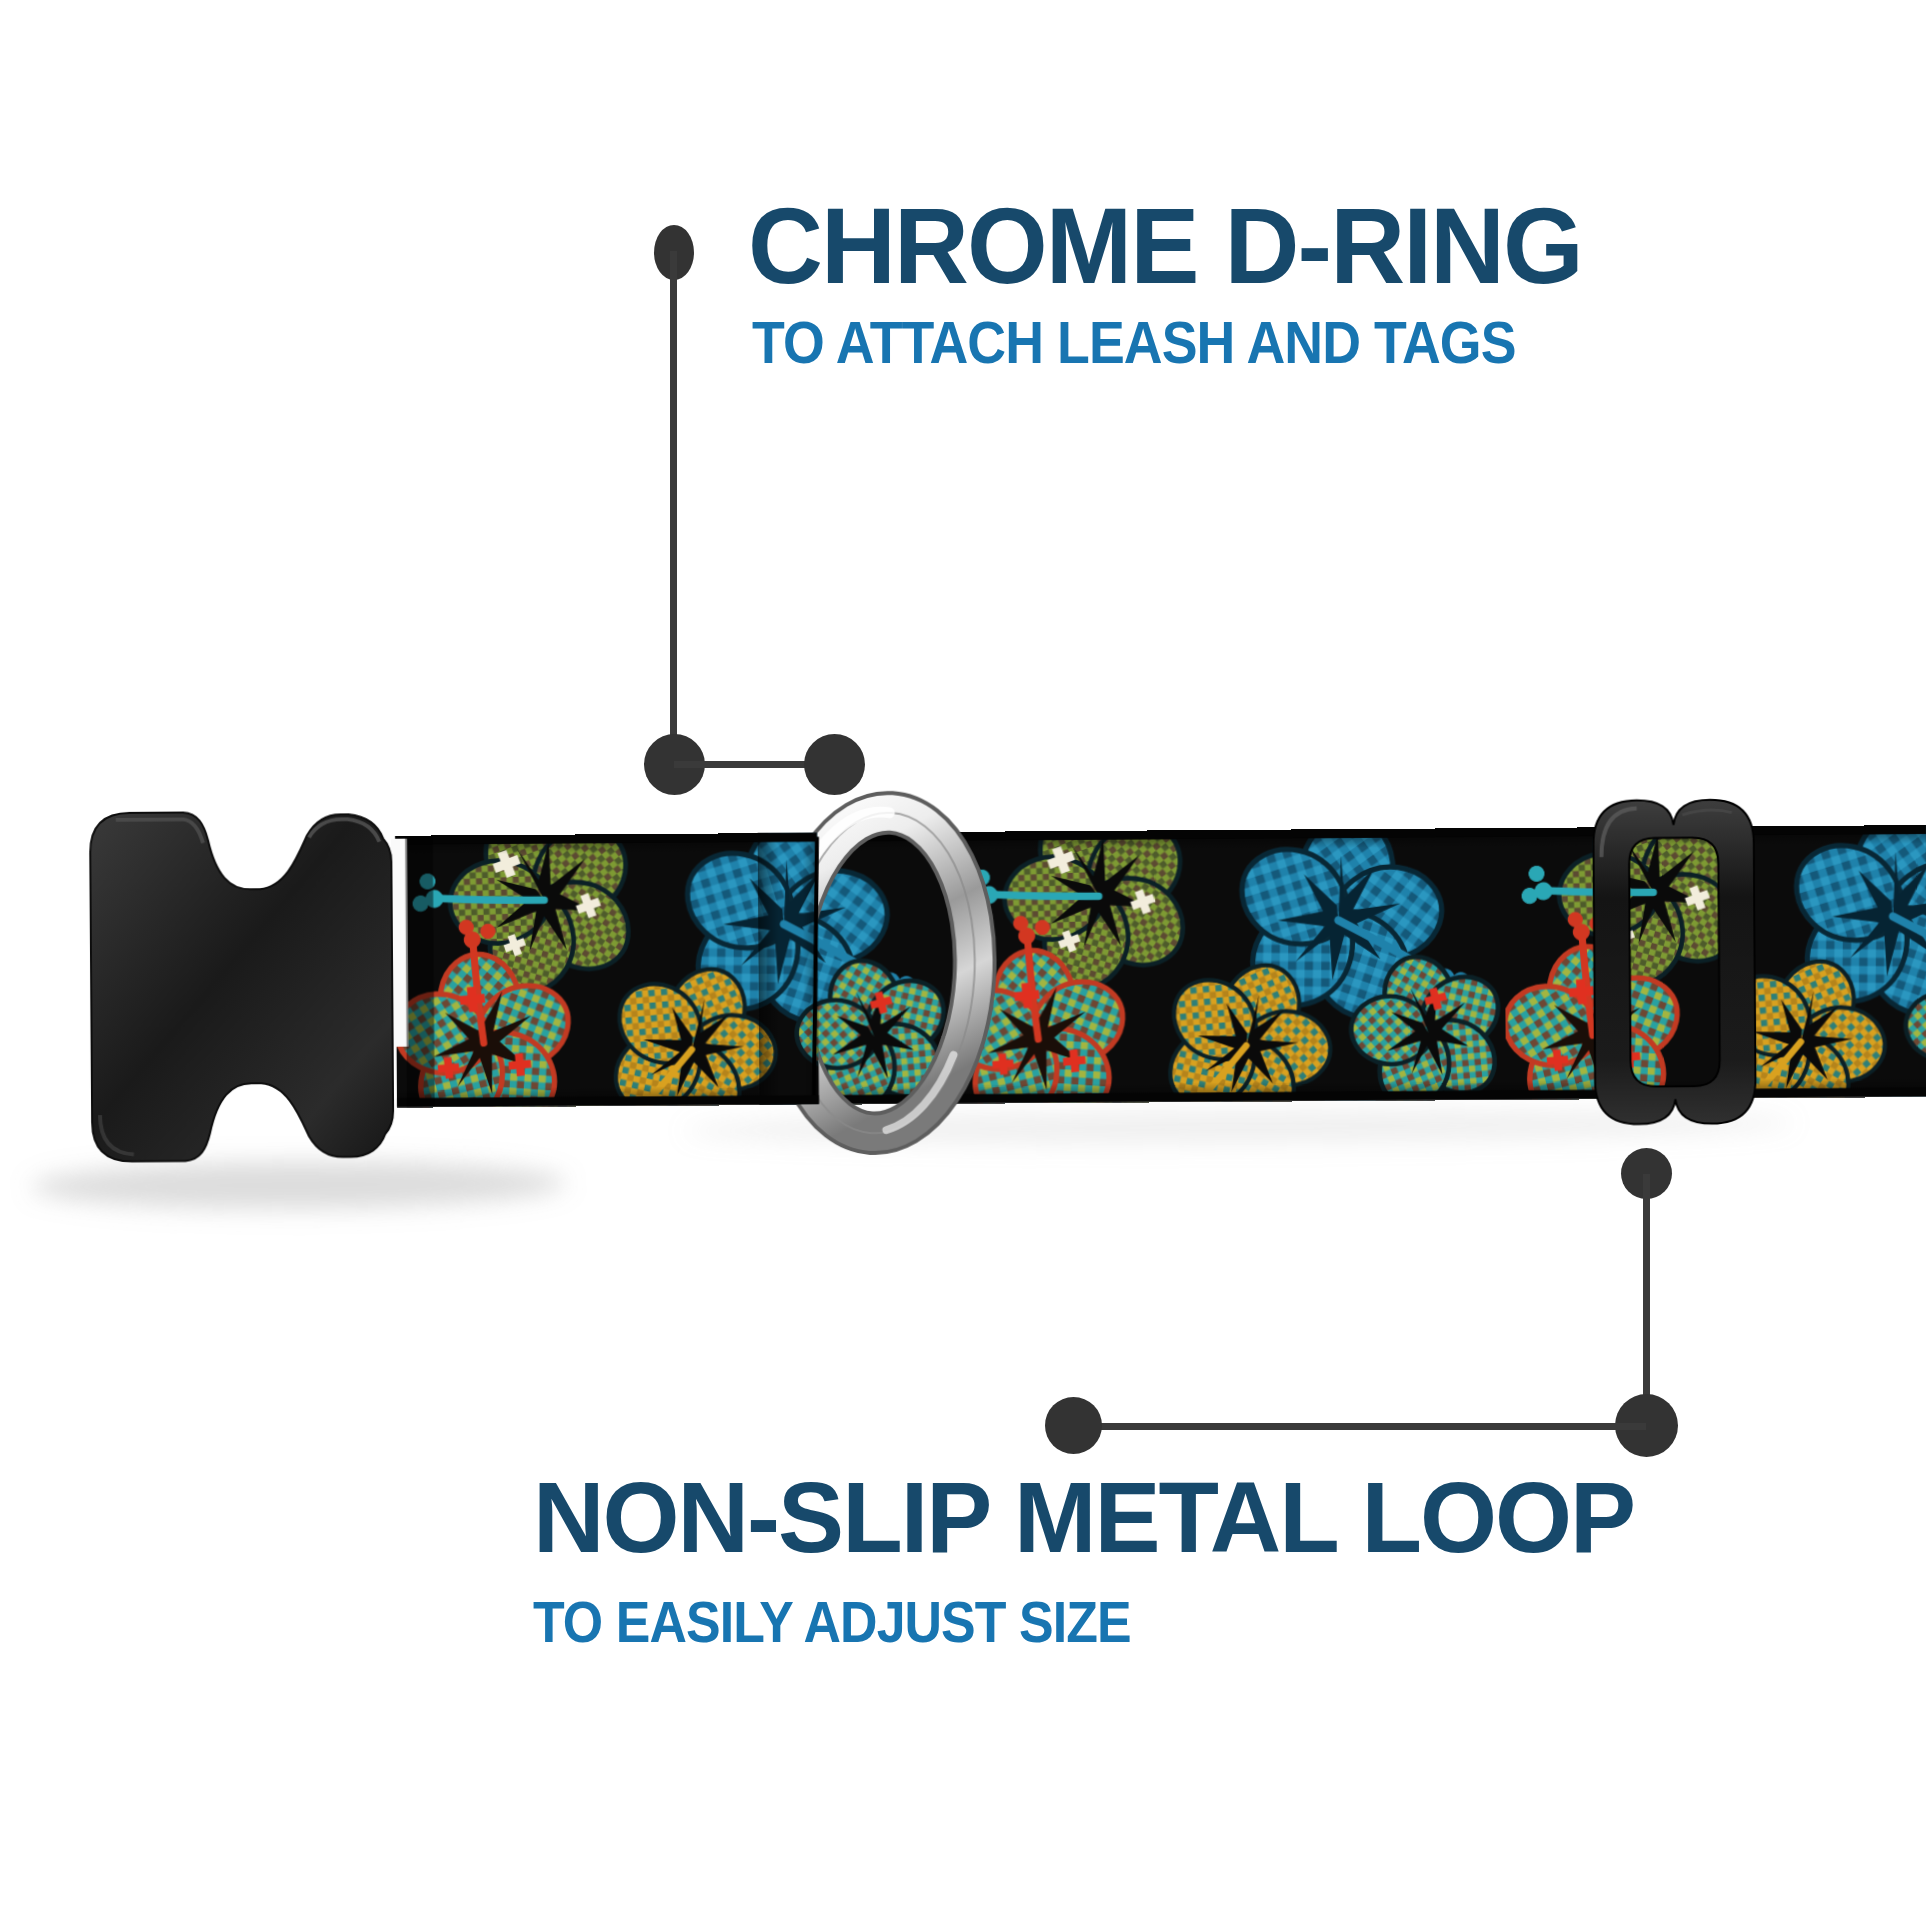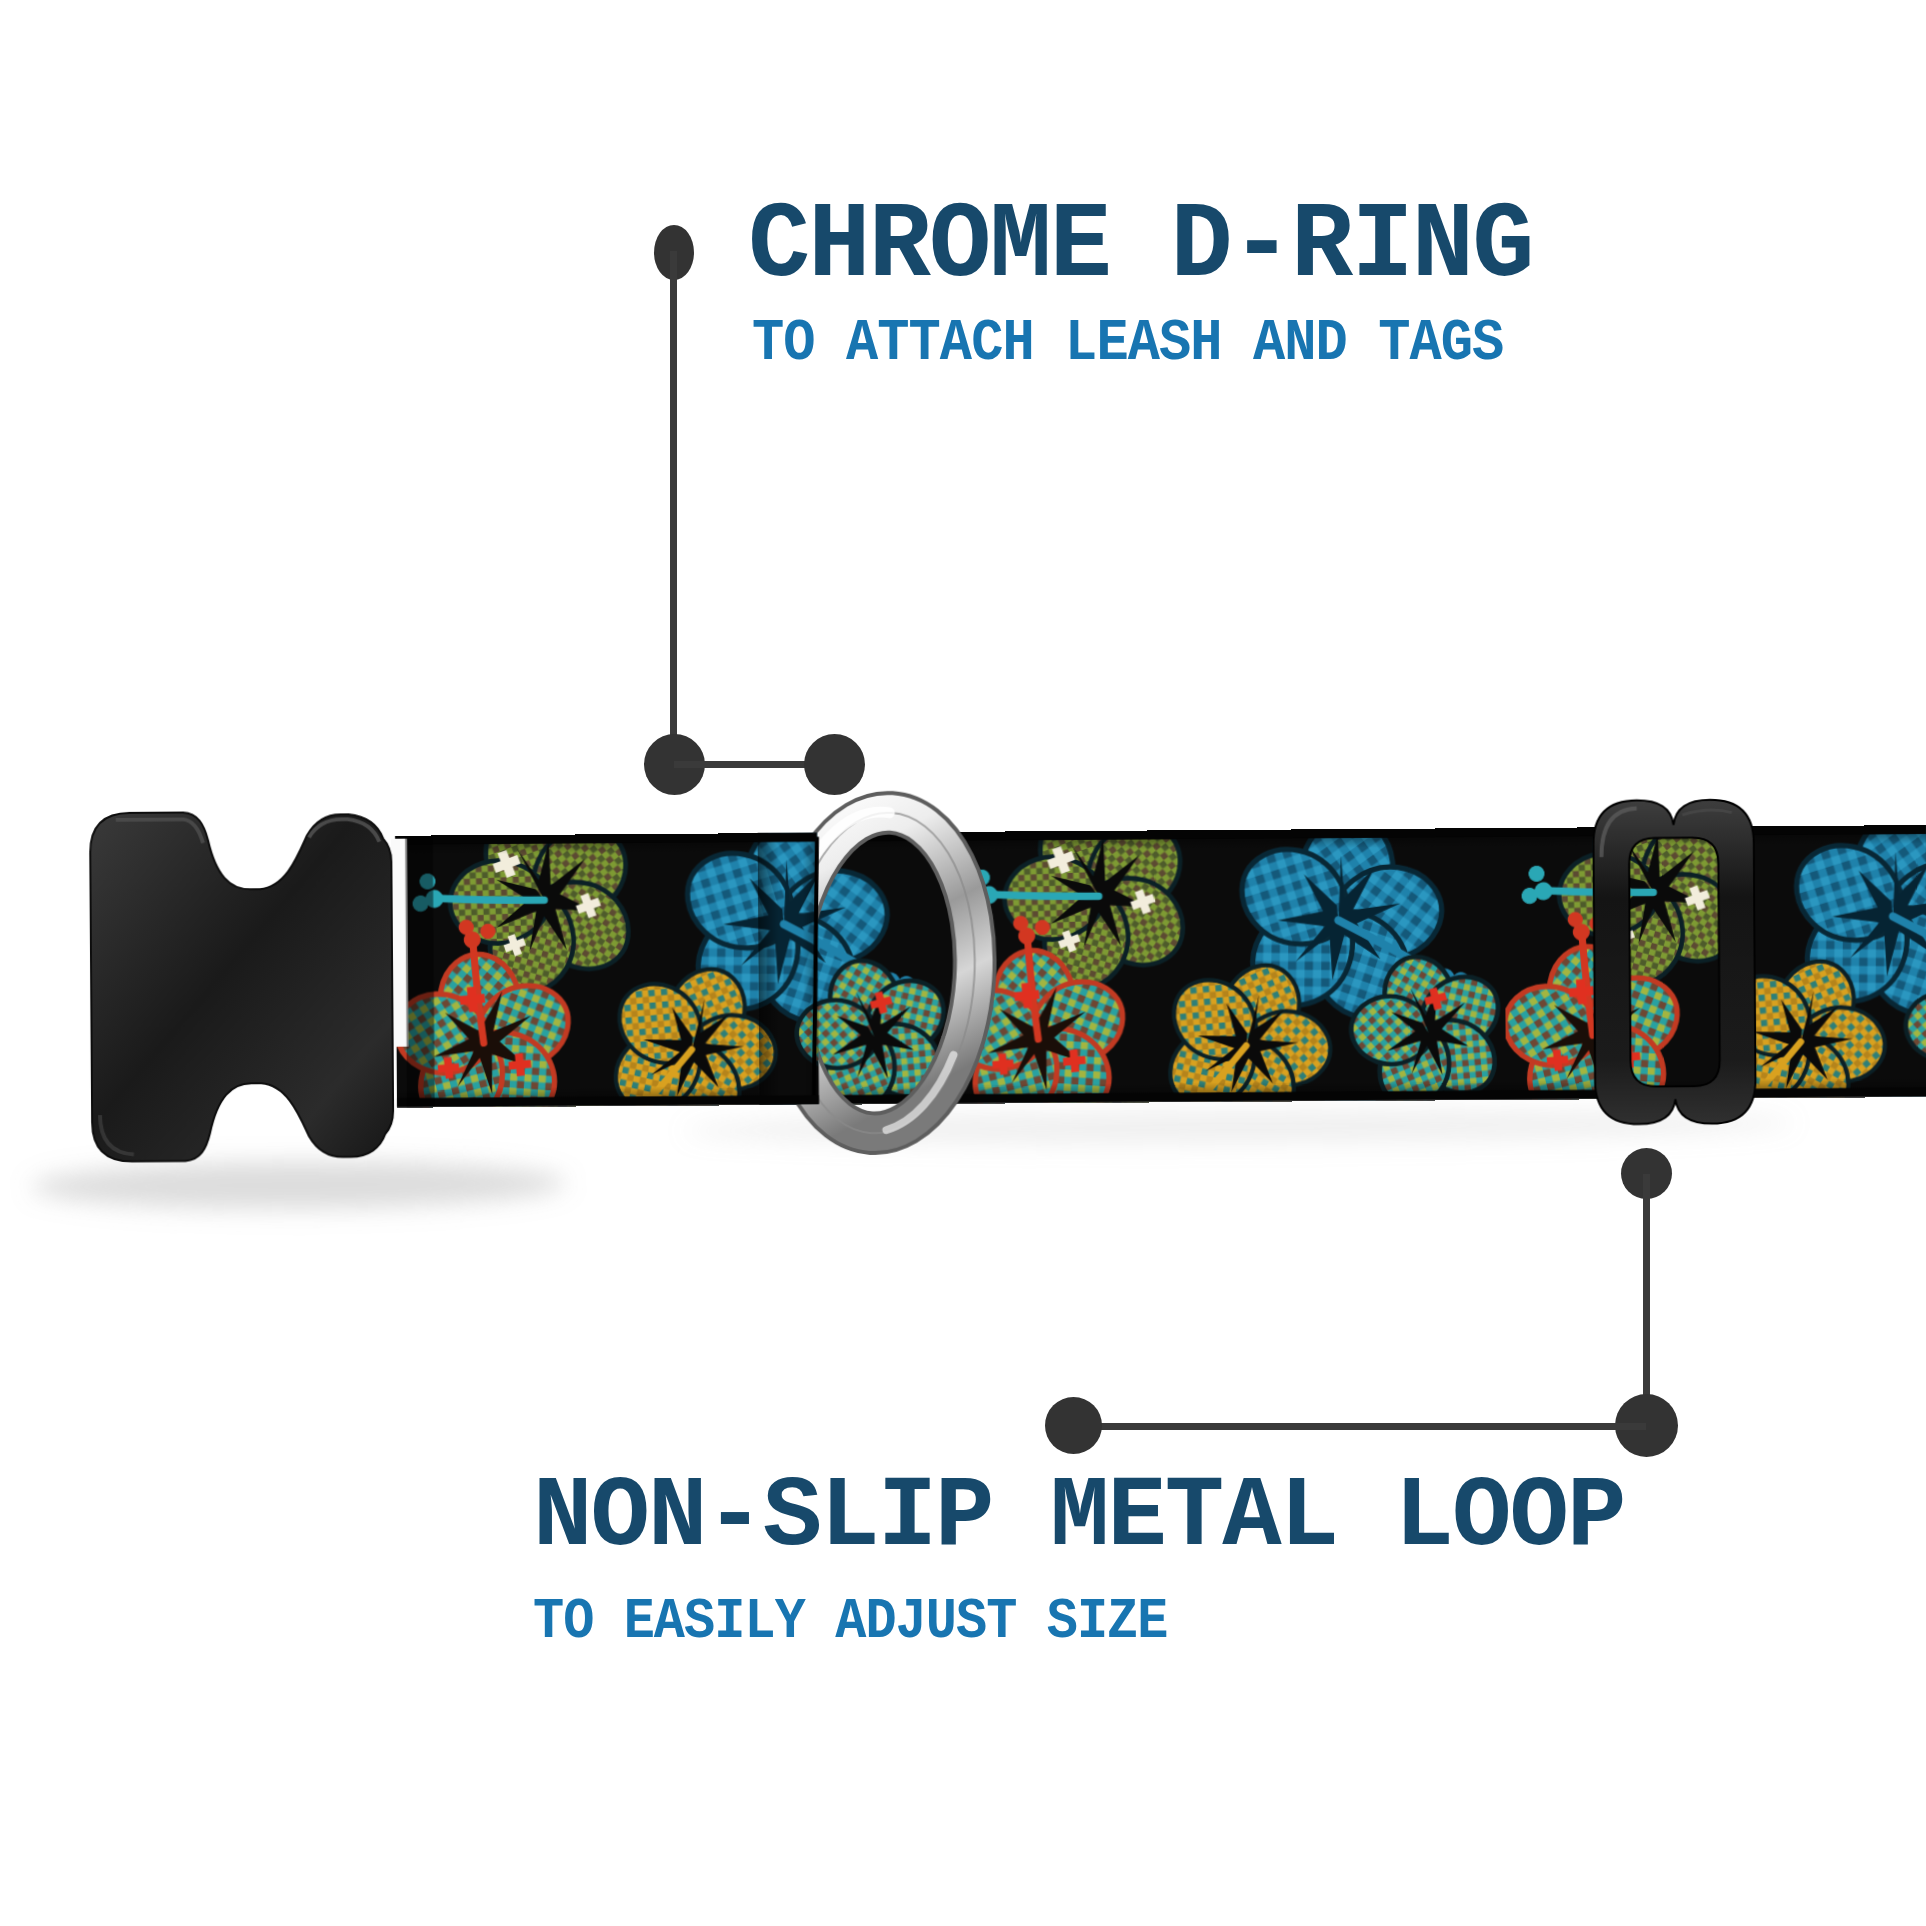--- a/index.html
+++ b/index.html
@@ -1,21 +1,21 @@
 <!DOCTYPE html>
 <html><head>
 <meta charset="utf-8">
 <style>
   html,body{margin:0;padding:0;background:#ffffff;}
   .canvas{
     position:relative;
     width:1927px;height:1927px;
     background:#ffffff;
     overflow:hidden;
-    font-family:Liberation Mono, monospace;
+    font-family:Liberation Sans, sans-serif;
   }
   
   .callout-dot{
     position:absolute;border-radius:50%;
     background:#333333;
   }
   .callout-line{
     position:absolute;background:#3a3a3a;
   }
   

